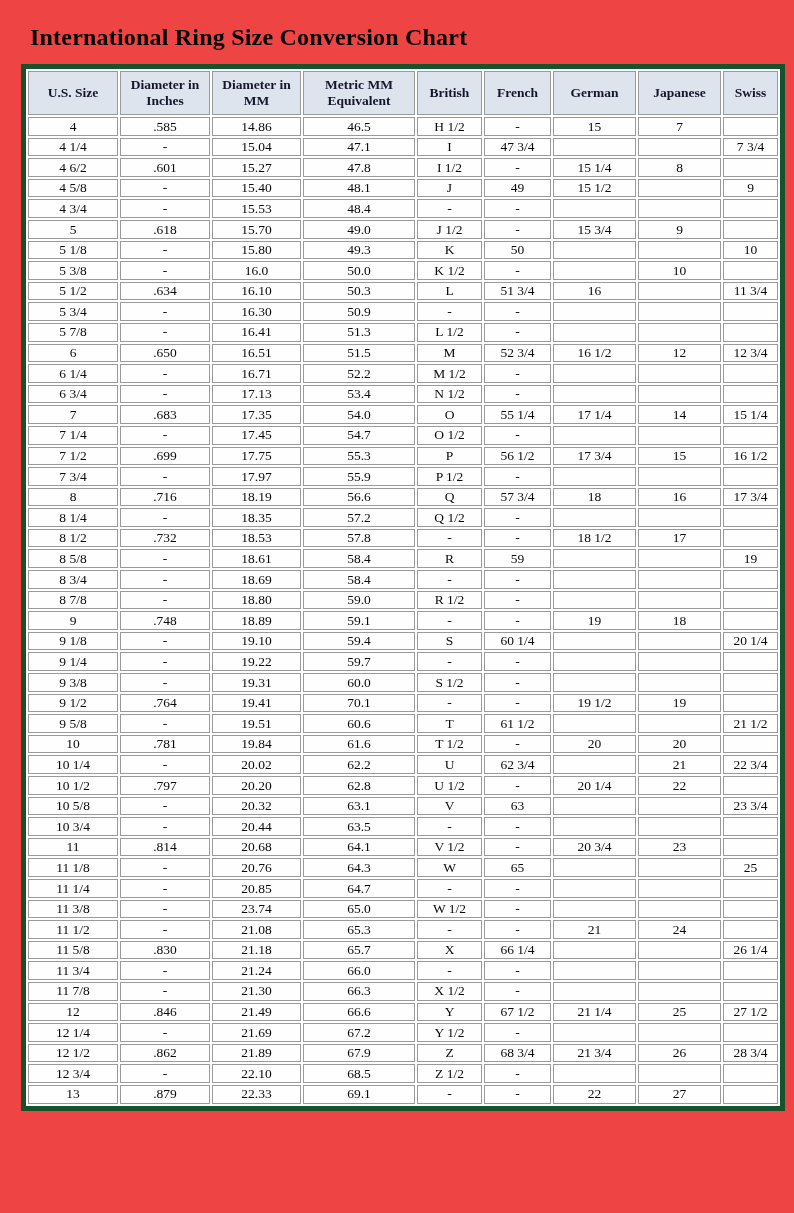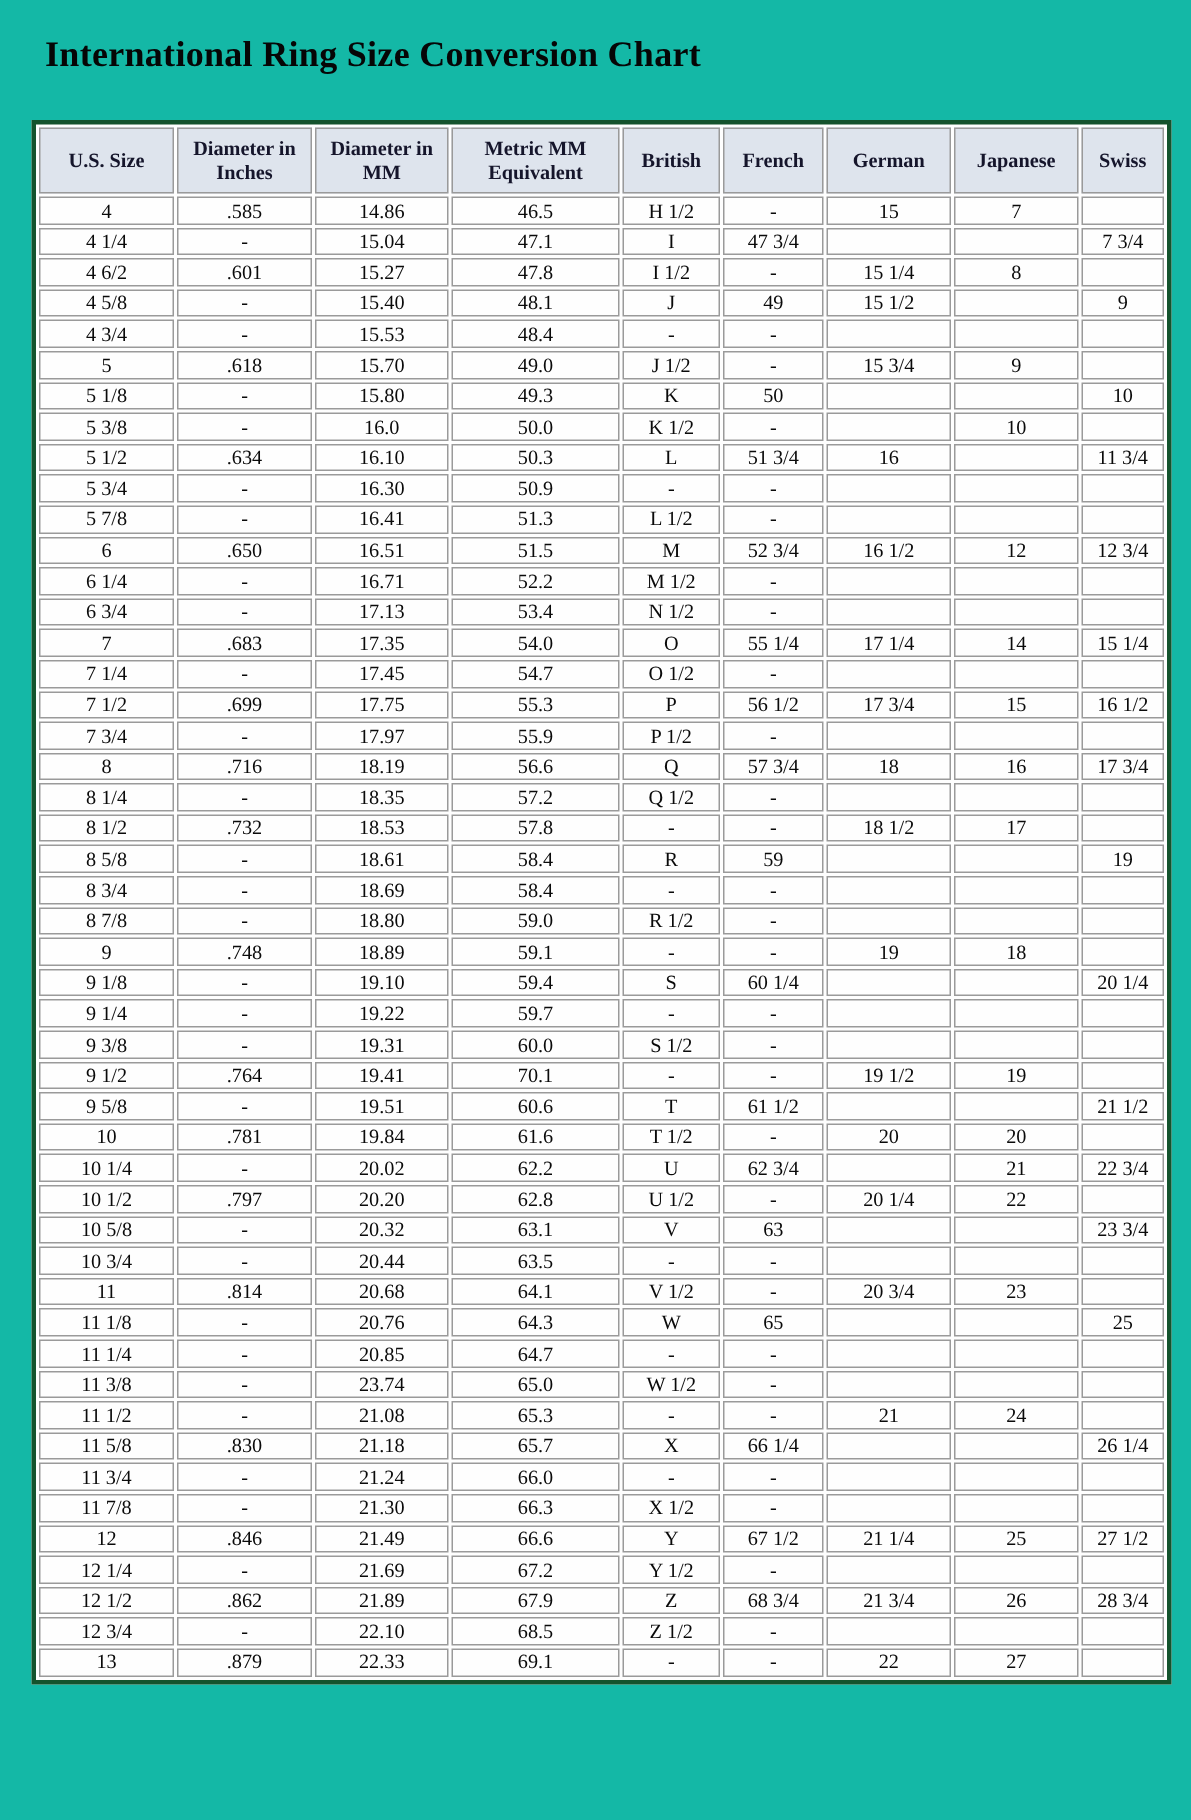--- a/index.html
+++ b/index.html
@@ -8,43 +8,43 @@
     background: #ffffff;
     width: 794px;
   }
   body {
     font-family: "Liberation Serif", "DejaVu Serif", serif;
     color: #000;
   }
   .page {
     width: 794px;
     height: 1213px;
-    background: #14b8a6;
+    background: #ef4444;
     position: relative;
     overflow: hidden;
   }
   .page-title {
     position: absolute;
     left: 30px;
     top: 8px;
     font-size: 24px;
     font-weight: bold;
     color: #060606;
     letter-spacing: 0.2px;
   }
   table.conversion-table {
     position: absolute;
     left: 21px;
-    top: 80px;
+    top: 64px;
     width: 748px;
     table-layout: fixed;
     border-collapse: separate;
     border-spacing: 2px;
     background: #fefefe;
-    border: 3px solid #14532d;
+    border: 5px solid #14532d;
   }
   table.conversion-table th,
   table.conversion-table td {
     border: 1px solid #9a9a9a;
     text-align: center;
     vertical-align: middle;
     overflow: hidden;
     white-space: normal;
   }
   table.conversion-table th {

